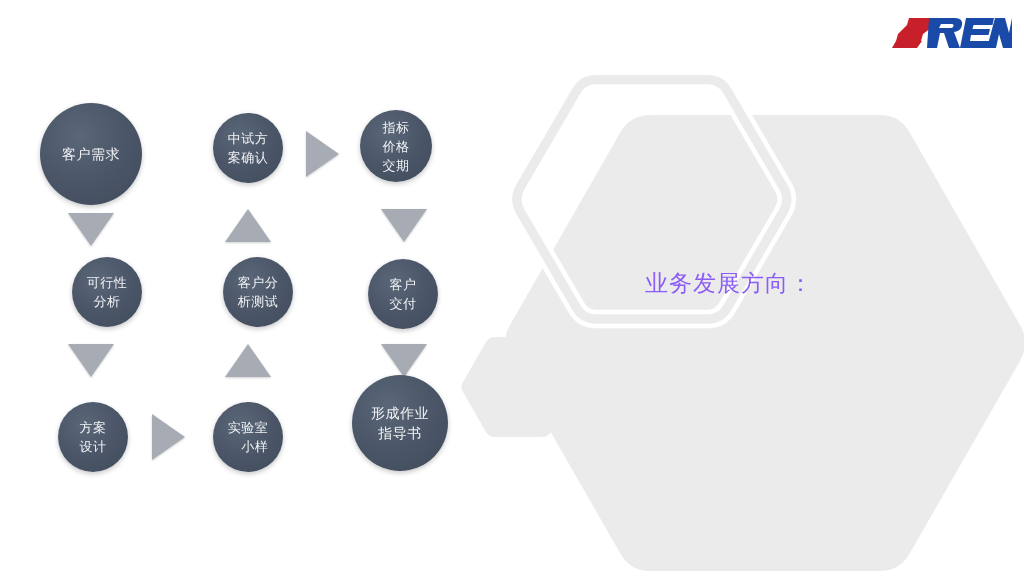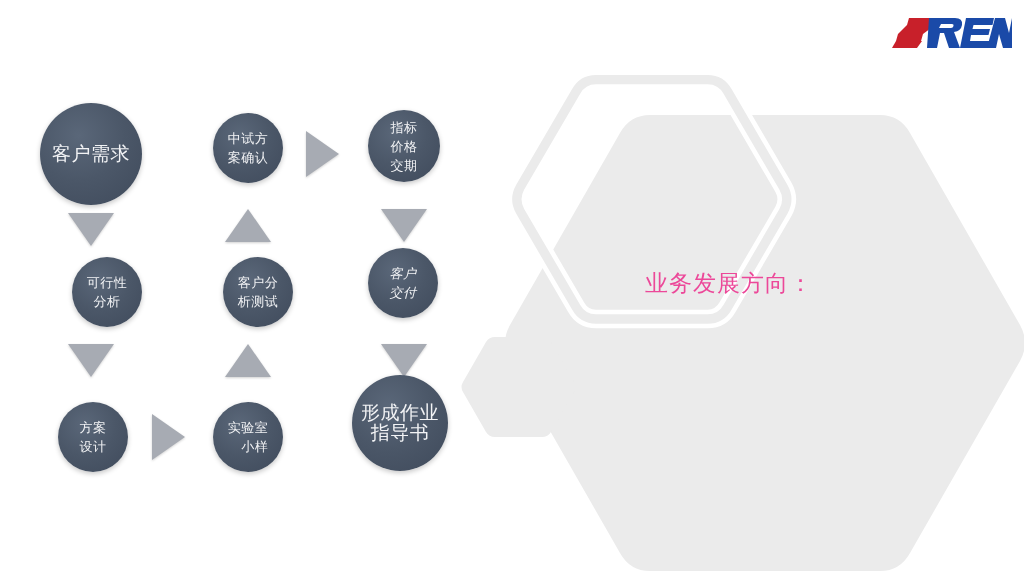--- a/index.html
+++ b/index.html
@@ -34,21 +34,21 @@
     width: 120px;
     height: 46px;
   }
 
   
   #title-block {
     position: absolute;
     left: 645px;
     top: 268px;
     width: 330px;
-    color: #ec4899;
+    color: #8b5cf6;
     font-size: 23px;
     line-height: 31px;
     letter-spacing: 1px;
     font-weight: 400;
     white-space: nowrap;
   }
   #title-block .tline { display: block; }
 
   
   .node {
@@ -64,21 +64,21 @@
     box-sizing: border-box;
   }
   .node .label {
     font-size: 13px;
     line-height: 19px;
     letter-spacing: 0.5px;
     padding: 0 6px;
     white-space: pre-line;
     color: #f2f3f5;
   }
-  .node.big .label { font-size: 19px; line-height: 20px; }
+  .node.big .label { font-size: 14px; line-height: 20px; }
 
   
   .tri {
     position: absolute;
     width: 0;
     height: 0;
     filter: drop-shadow(0 1px 1px rgba(0,0,0,0.18));
   }
   .tri.down {
     border-left: 23px solid transparent;
@@ -153,26 +153,26 @@
 小样</span>
       </div>
       <div class="node" style="left: 223px; top: 257px; width: 70px; height: 70px;">
         <span class="label">客户分
 析测试</span>
       </div>
       <div class="node" style="left: 213px; top: 113px; width: 70px; height: 70px; text-align: center;">
         <span class="label">中试方
 案确认</span>
       </div>
-      <div class="node" style="left: 368px; top: 110px; width: 72px; height: 72px;">
+      <div class="node" style="left: 360px; top: 110px; width: 72px; height: 72px;">
         <span class="label">指标
 价格
 交期</span>
       </div>
-      <div class="node" style="left: 368px; top: 248px; width: 70px; height: 70px; font-style: italic;">
+      <div class="node" style="left: 368px; top: 259px; width: 70px; height: 70px;">
         <span class="label">客户
 交付</span>
       </div>
       <div class="node big" style="left: 352px; top: 375px; width: 96px; height: 96px; text-align: center;">
         <span class="label">形成作业
 指导书</span>
       </div>
     </div>
 
 </div>

